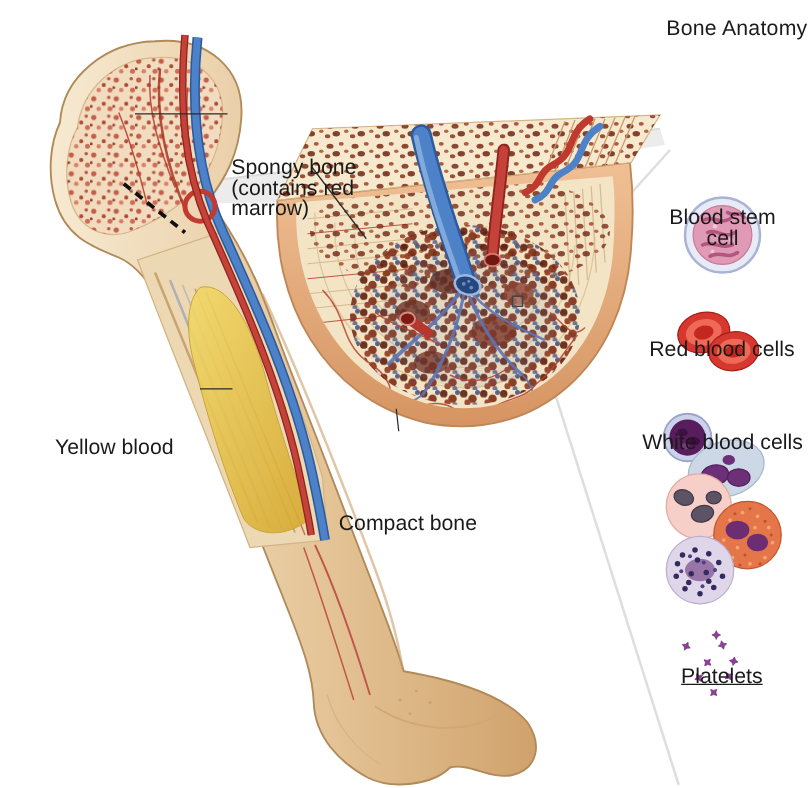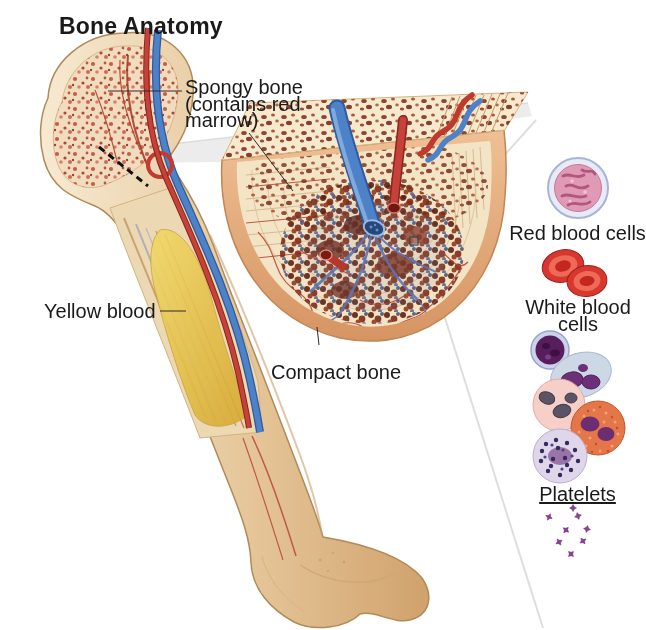--- a/index.html
+++ b/index.html
@@ -1,24 +1,24 @@
 <!DOCTYPE html>
 <html><head>
 <meta charset="utf-8">
 <style>
   html,body{margin:0;padding:0;background:#fff;}
   #canvas{
     position:relative;width:646px;height:630px;background:#ffffff;overflow:hidden;
     font-family:"Liberation Sans","DejaVu Sans",sans-serif;color:#1a1a1a;
   }
   #art{position:absolute;left:0;top:0;}
-  .lbl{position:absolute;font-size:20px;line-height:16.5px;white-space:pre-line;}
+  .lbl{position:absolute;font-size:17px;line-height:16.5px;white-space:pre-line;margin-top:47px;}
   .lbl.center{text-align:center;}
-  #title{position:absolute;left:59px;top:13px;width:587px;text-align:left;
-         font-size:23px;font-weight:bold;letter-spacing:.2px;}
+  #title{position:absolute;left:59px;top:13px;width:587px;text-align:right;
+         font-size:17px;font-weight:normal;letter-spacing:.2px;}
   #credit{position:absolute;right:14px;top:600px;text-align:right;
           font-size:9.5px;line-height:11px;color:#9b9b9b;}
 </style>
 </head>
 <body>
 
 <div id="canvas">
 
 <svg id="art" width="646" height="630" viewBox="0 0 646 630">
   <defs>
@@ -349,20 +349,22 @@
 
 <div class="lbl" style="left:185px;top:79px;">Spongy bone
 (contains red
 marrow)</div>
 
 
 <div class="lbl" style="left:44px;top:303px;">Yellow blood</div>
 
 <div class="lbl" style="left:271px;top:364px;">Compact bone</div>
 
+<div class="lbl center" style="left:535px;top:119px;width:86px;">Blood stem
+cell</div>
 
 <div class="lbl center" style="left:505px;top:225px;width:145px;">Red blood cells</div>
 
 <div class="lbl center" style="left:503px;top:299px;width:150px;">White blood cells</div>
 
 <div class="lbl center" style="left:535px;top:486px;width:85px;text-decoration:underline;">Platelets</div>
 
 
 </div>
 

